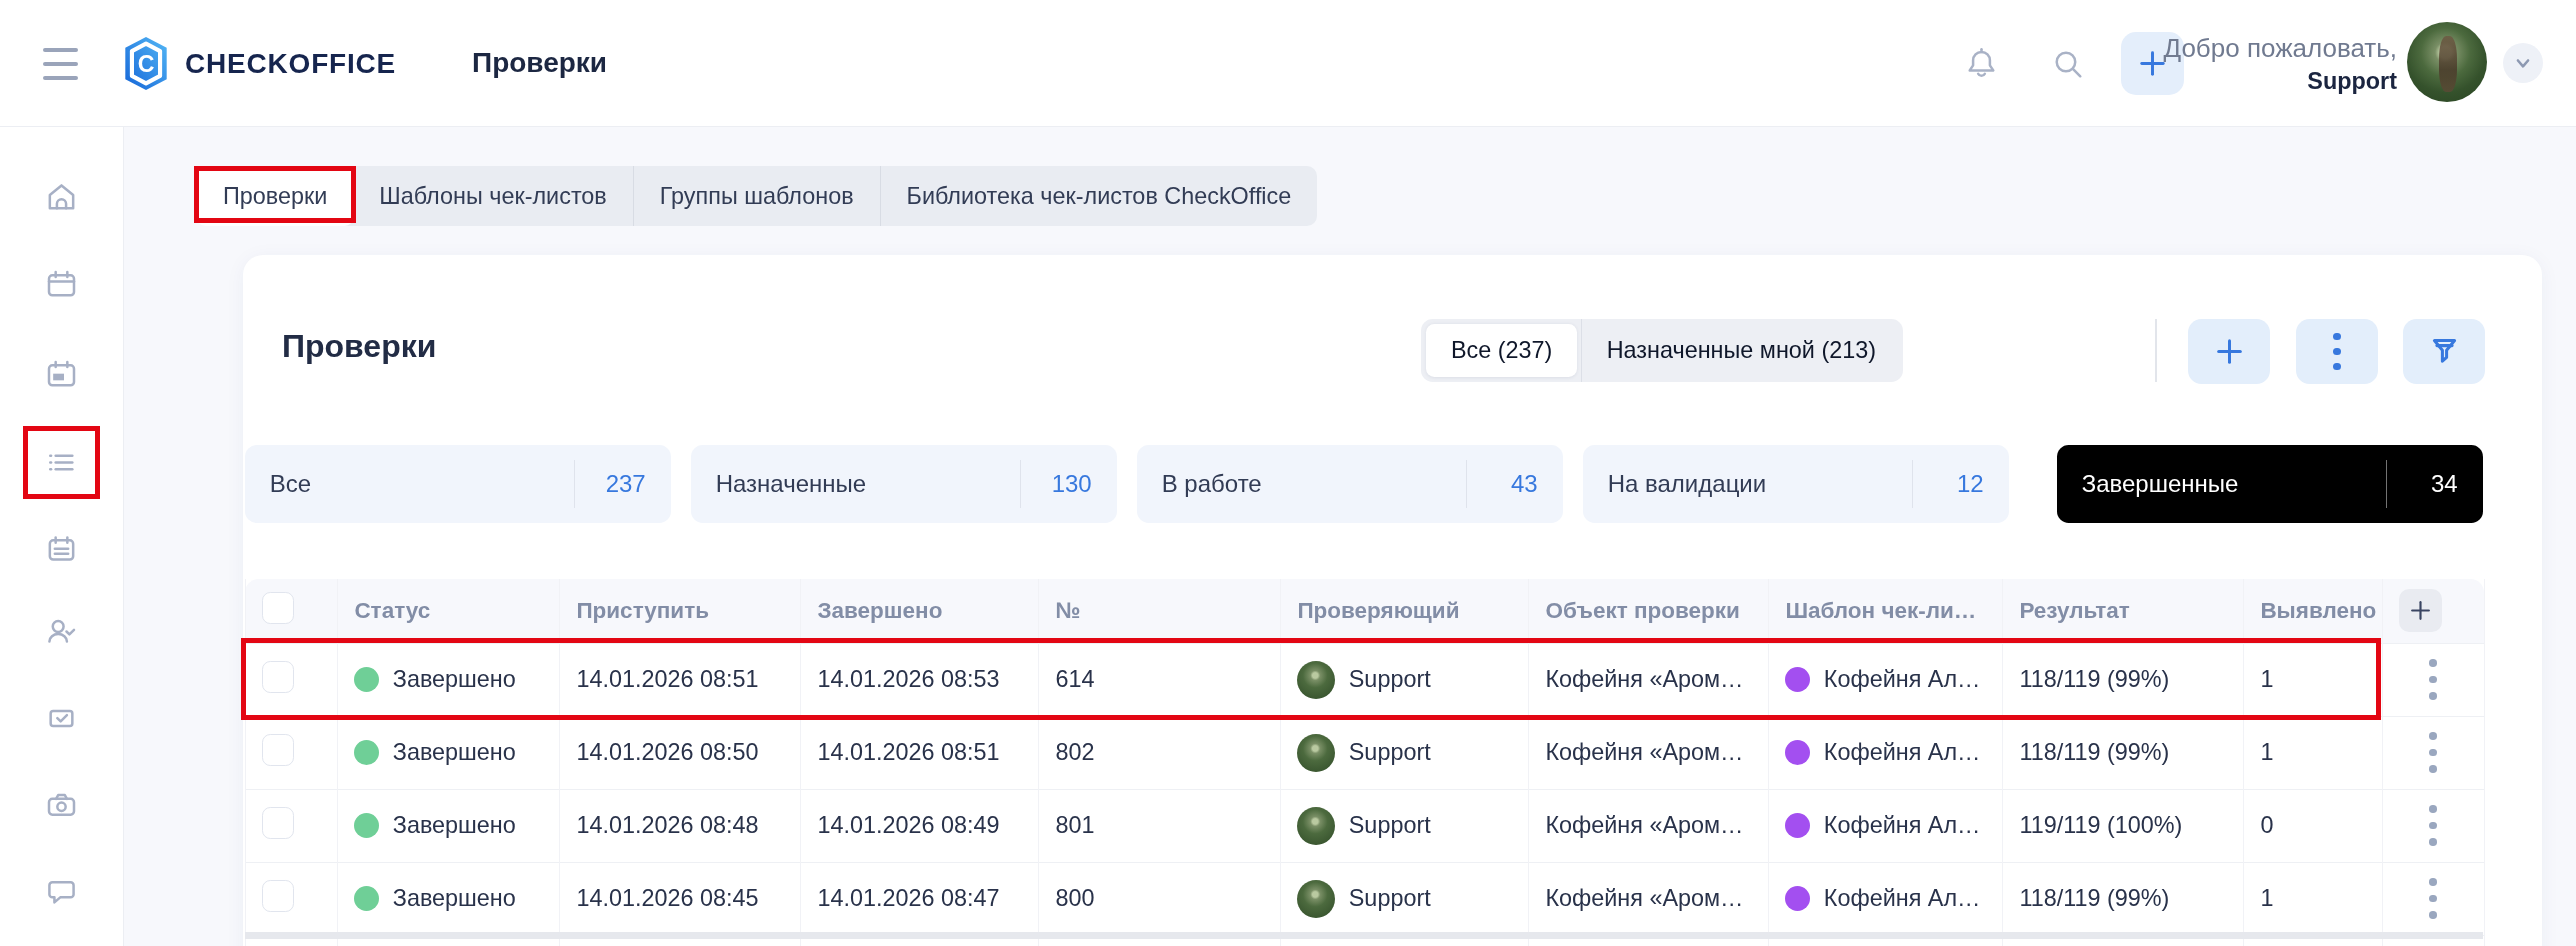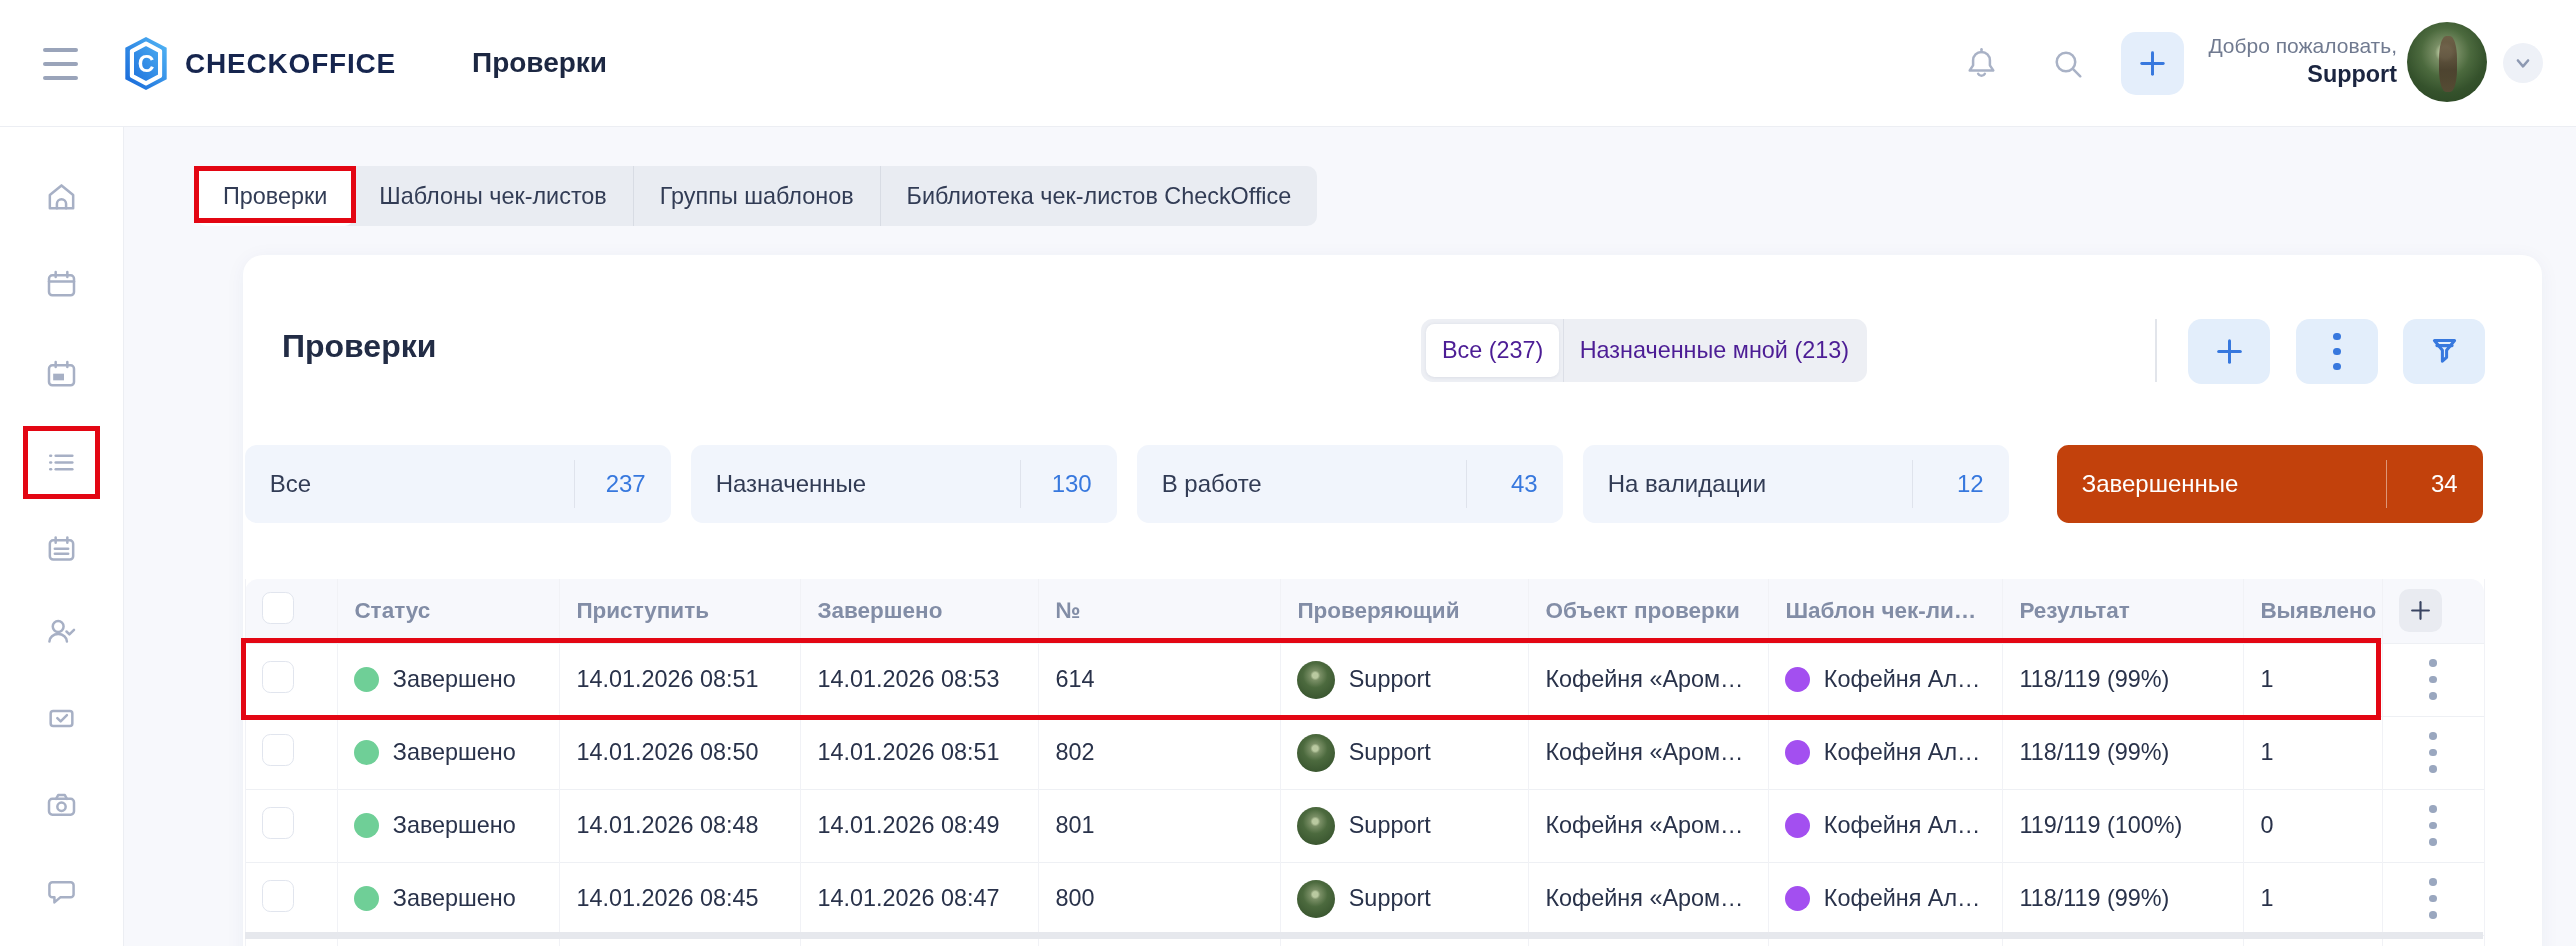--- a/index.html
+++ b/index.html
@@ -10,21 +10,21 @@
   
   .header { position:absolute; left:0; top:0; width:2576px; height:127px; background:#fff; border-bottom:1.7px solid #eceef3; z-index:5; }
   .burger { position:absolute; left:43px; top:48px; width:35px; height:32px; display:flex; flex-direction:column; justify-content:space-between; cursor:pointer; }
   .burger span { display:block; height:4.2px; border-radius:2.5px; background:#9aa4ba; }
   .logo { position:absolute; left:122px; top:35px; }
   .wordmark { position:absolute; left:185px; top:48px; font-size:28px; font-weight:800; letter-spacing:0.8px; color:#16254e; }
   .page-title { position:absolute; left:472px; top:47px; font-size:28px; font-weight:700; color:#1c2742; }
   .hicon { position:absolute; top:46px; width:37px; height:37px; }
   .btn-plus-top { position:absolute; left:2121px; top:32px; width:63px; height:63px; border-radius:15px; background:#e4eefb; display:flex; align-items:center; justify-content:center; cursor:pointer; }
   .welcome { position:absolute; right:179px; top:32px; text-align:right; line-height:1.3; }
-  .welcome .w1 { font-size:21px; color:#707a90; }
+  .welcome .w1 { font-size:26px; color:#707a90; }
   .welcome .w2 { font-size:23.4px; font-weight:700; color:#1b2540; }
   .avatar { position:absolute; left:2407px; top:22px; width:80px; height:80px; border-radius:50%;
             background: radial-gradient(circle at 48% 38%, #b9c9a0 0 9%, #7a8f66 16%, #4c6a3e 38%, #35522c 62%, #274221 100%);
             overflow:hidden; }
   .avatar::after { content:""; position:absolute; left:40%; top:18%; width:22%; height:70%; background:linear-gradient(#6d5a43, #4a3a2a 60%, #5b4a35); border-radius:40%; opacity:.85; }
   .chevron-btn { position:absolute; left:2503px; top:43px; width:40px; height:40px; border-radius:50%; background:#eef1f7; display:flex; align-items:center; justify-content:center; cursor:pointer; }
 
   
   .sidebar { position:absolute; left:0; top:127px; width:124px; height:820px; background:#fff; border-right:1.7px solid #eceef3; z-index:4; }
   .side-item { position:absolute; left:44px; width:35px; height:35px; cursor:pointer; }
@@ -33,36 +33,36 @@
   .navtabs { position:absolute; left:197px; top:166px; height:60px; display:inline-flex; align-items:stretch; background:#e9ecf2; border-radius:10px; z-index:3; }
   .navtab { display:flex; align-items:center; padding:0 26px; font-size:23.4px; color:#323c55; white-space:nowrap; cursor:pointer; }
   .navtab.active { background:#fff; border-radius:8.3px; font-weight:400; }
   .navtab.divided { border-left:1.7px solid #d8dce4; }
 
   
   .card { position:absolute; left:243px; top:255px; width:2299px; height:751px; background:#fff; border-radius:20px 20px 0 0; box-shadow:0 3.3px 20px rgba(40,60,110,.05); z-index:2; }
   .card-title { position:absolute; left:39px; top:73px; font-size:32px; font-weight:700; color:#222c45; }
 
   .scope { position:absolute; left:1178px; top:64px; height:63px; display:inline-flex; align-items:center; background:#edeff4; border-radius:11.7px; padding:0 1.7px; }
-  .scope-item { display:flex; align-items:center; height:100%; padding:0 16px; font-size:23.4px; color:#4c1d95; white-space:nowrap; cursor:pointer; }
+  .scope-item { display:flex; align-items:center; height:100%; padding:0 25px; font-size:23.4px; color:#0f172a; white-space:nowrap; cursor:pointer; }
   .scope-item.active { background:#fff; border-radius:8.3px; height:53px; margin:0 3.3px; box-shadow:0 0.8px 3.3px rgba(30,40,80,.08); }
   .scope-item.divided { border-left:1.7px solid #dcdfe7; }
   .vdiv { position:absolute; left:1912px; top:64px; width:1.7px; height:63px; background:#e2e5eb; }
 
   .tool-btn { position:absolute; top:64px; width:82px; height:65px; border-radius:13.4px; background:#e3eefb; display:flex; align-items:center; justify-content:center; cursor:pointer; }
   .kebab { display:flex; flex-direction:column; gap:7.5px; }
   .kebab i { width:7.5px; height:7.5px; border-radius:50%; background:#3778de; }
 
   
   .chips { position:absolute; left:1.7px; top:190px; width:2238px; height:78px; display:flex; gap:20px; }
   .chip { flex:1; display:flex; align-items:center; background:#f1f5fc; border-radius:11.7px; padding:0 25px; cursor:pointer; }
   .chip .lbl { font-size:24px; color:#323c55; }
   .chip .sep { width:1.7px; height:48px; background:#dfe3ec; margin-left:auto; margin-right:23.4px; }
   .chip .cnt { font-size:24px; color:#3778de; min-width:47px; text-align:right; }
-  .chip.active { background:#c2410c;margin-left:28px; }
+  .chip.active { background:#000000;margin-left:28px; }
   .chip.active .lbl, .chip.active .cnt { color:#fff; }
   .chip.active .sep { background:rgba(255,255,255,.45); }
 
   
   .tbl { position:absolute; left:1.7px; top:324px; width:2238px; border-collapse:collapse; table-layout:fixed; background:#fff; }
   .tbl th { height:64px; background:#f7f8fc; font-size:22.5px; font-weight:700; color:#828da6; text-align:left; padding:0 16.7px; white-space:nowrap; overflow:hidden; }
   .tbl th:first-child { border-top-left-radius:13.4px; }
   .tbl th:last-child { border-top-right-radius:13.4px; }
   .tbl td { height:73px; font-size:23.4px; color:#29324a; padding:0 16.7px; white-space:nowrap; overflow:hidden; border-top:1.7px solid #eef0f4; background:#fff; }
   .tbl th + th, .tbl td + td { border-left:1.7px solid #f1f2f6; }

